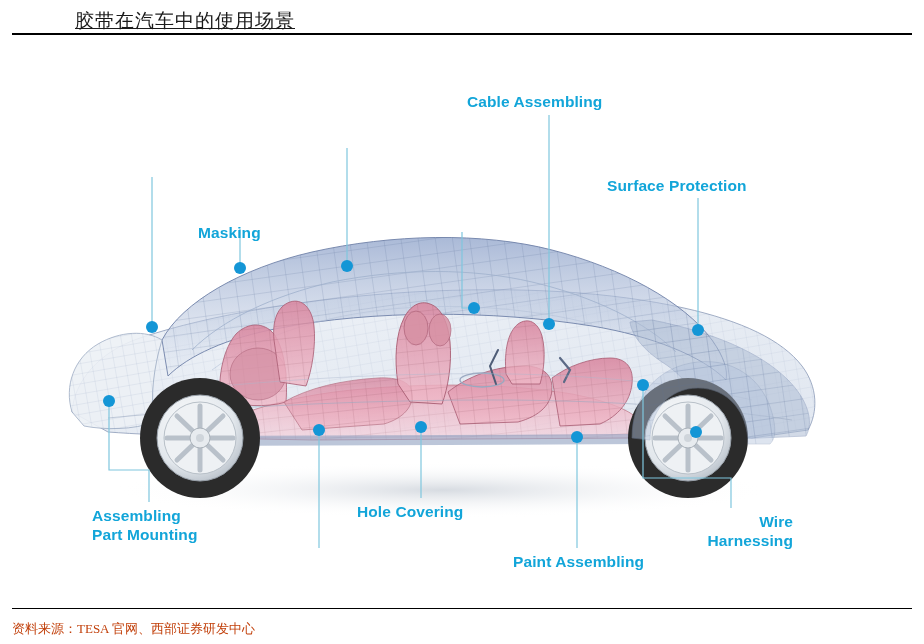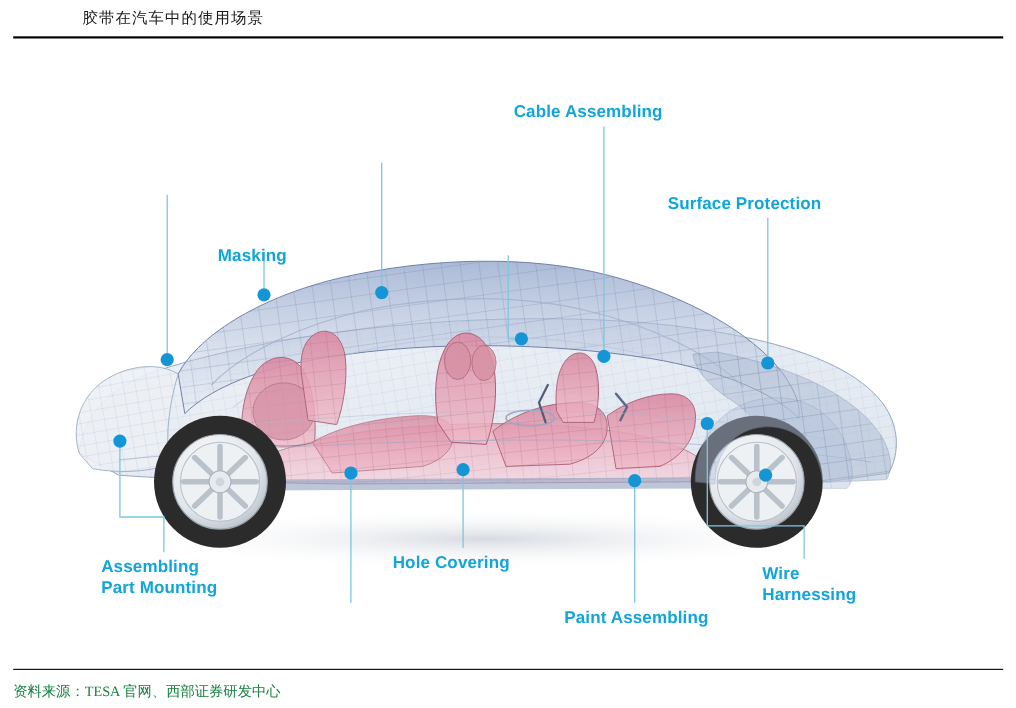--- a/index.html
+++ b/index.html
@@ -7,45 +7,45 @@
     width:924px;height:644px;background:#ffffff;
     font-family:"Liberation Sans",sans-serif;
     overflow:hidden;position:relative;
   }
   .page{position:relative;width:924px;height:644px;}
 
   
   .fig-title{
     position:absolute;left:75px;top:8px;
     font-family:"Liberation Serif",serif;
-    font-size:14px;color:#1a1a1a;letter-spacing:1px;white-space:nowrap;
+    font-size:19px;color:#1a1a1a;letter-spacing:1px;white-space:nowrap;text-decoration:underline;
   }
   .rule-top{position:absolute;left:12px;top:33px;width:900px;height:2px;background:#000;}
   .rule-bottom{position:absolute;left:12px;top:608px;width:900px;height:1px;background:#000;}
   .fig-source{
     position:absolute;left:12px;top:620px;
     font-family:"Liberation Serif",serif;
-    font-size:13px;color:#15803d;white-space:nowrap;
+    font-size:13px;color:#c2410c;white-space:nowrap;
   }
 
   
   .figure{position:absolute;left:12px;top:40px;width:900px;height:565px;background:#fff;overflow:hidden;}
   .figure svg{position:absolute;left:0;top:0;}
 
   
   .label{
     position:absolute;
     color:#12a5d9;
     font-size:15.5px;font-weight:bold;
     line-height:19px;
     letter-spacing:.1px;
     white-space:pre-line;
     -webkit-font-smoothing:antialiased;
   }
-  .label.center{text-align:left;}
+  .label.center{text-align:right;}
 </style>
 </head>
 <body>
 
 <div class="page">
 
   <div class="fig-title">胶带在汽车中的使用场景</div>
   <div class="rule-top"></div>
 
   <div class="figure">

